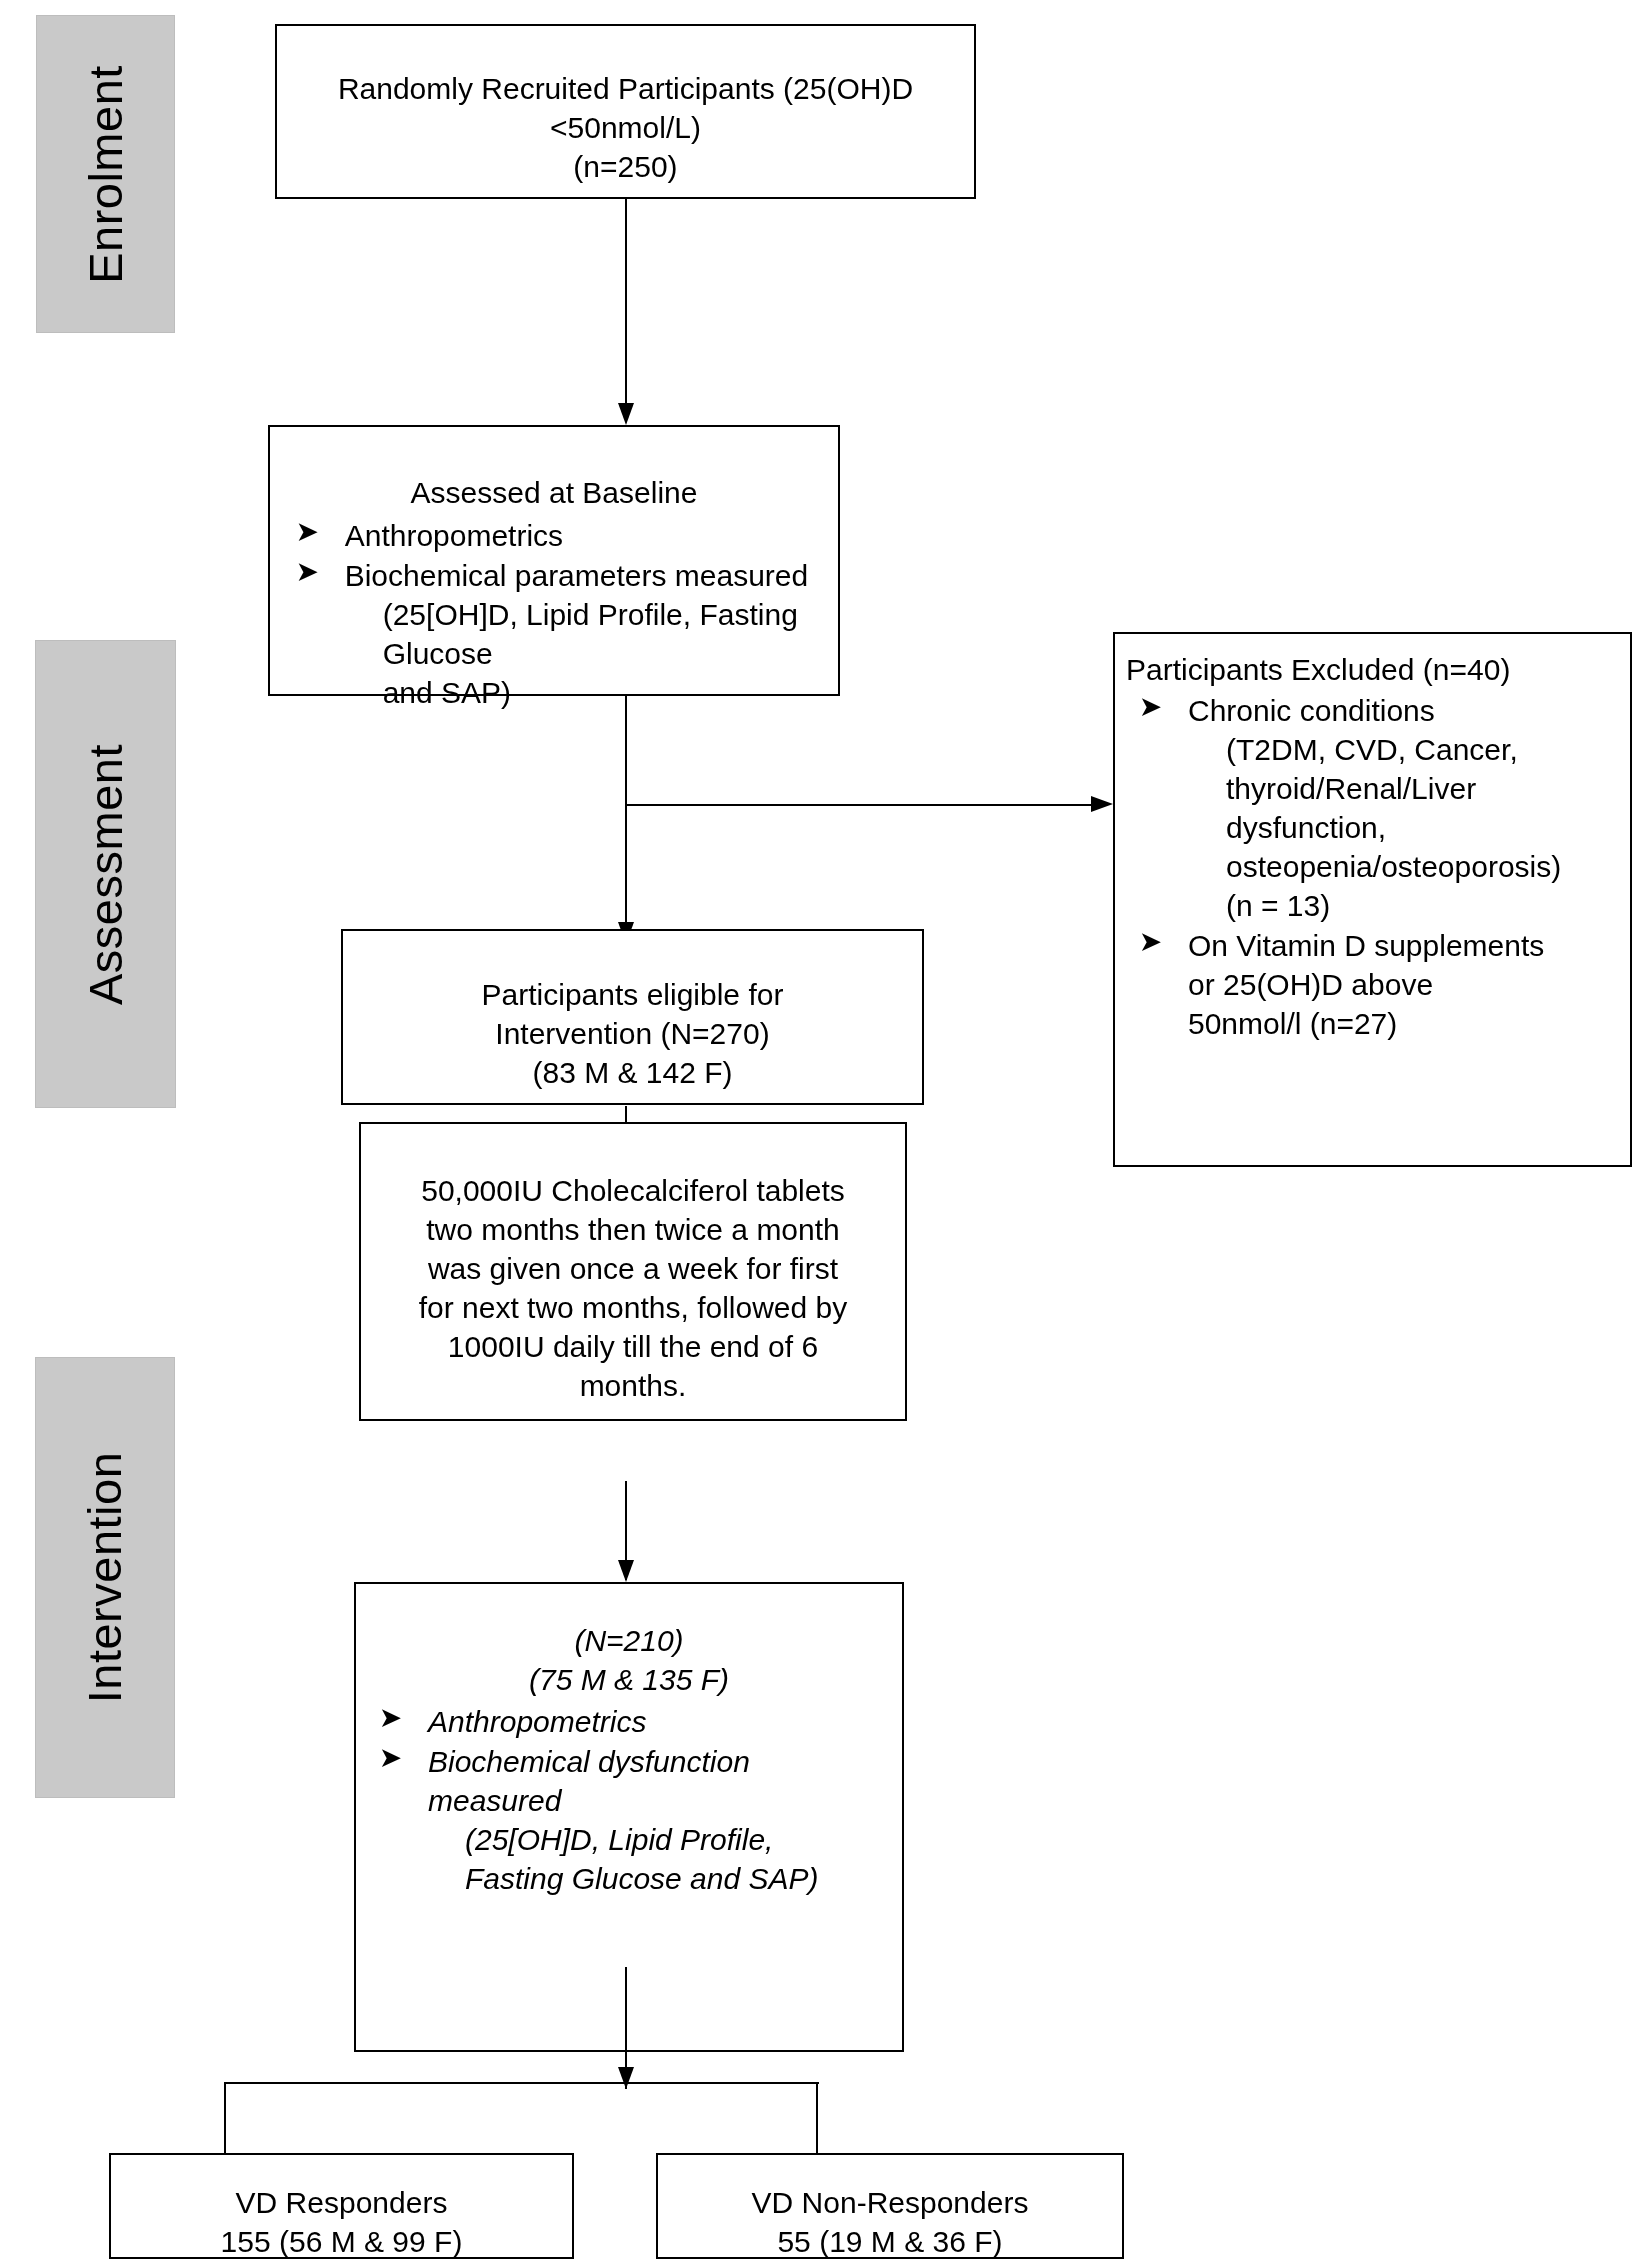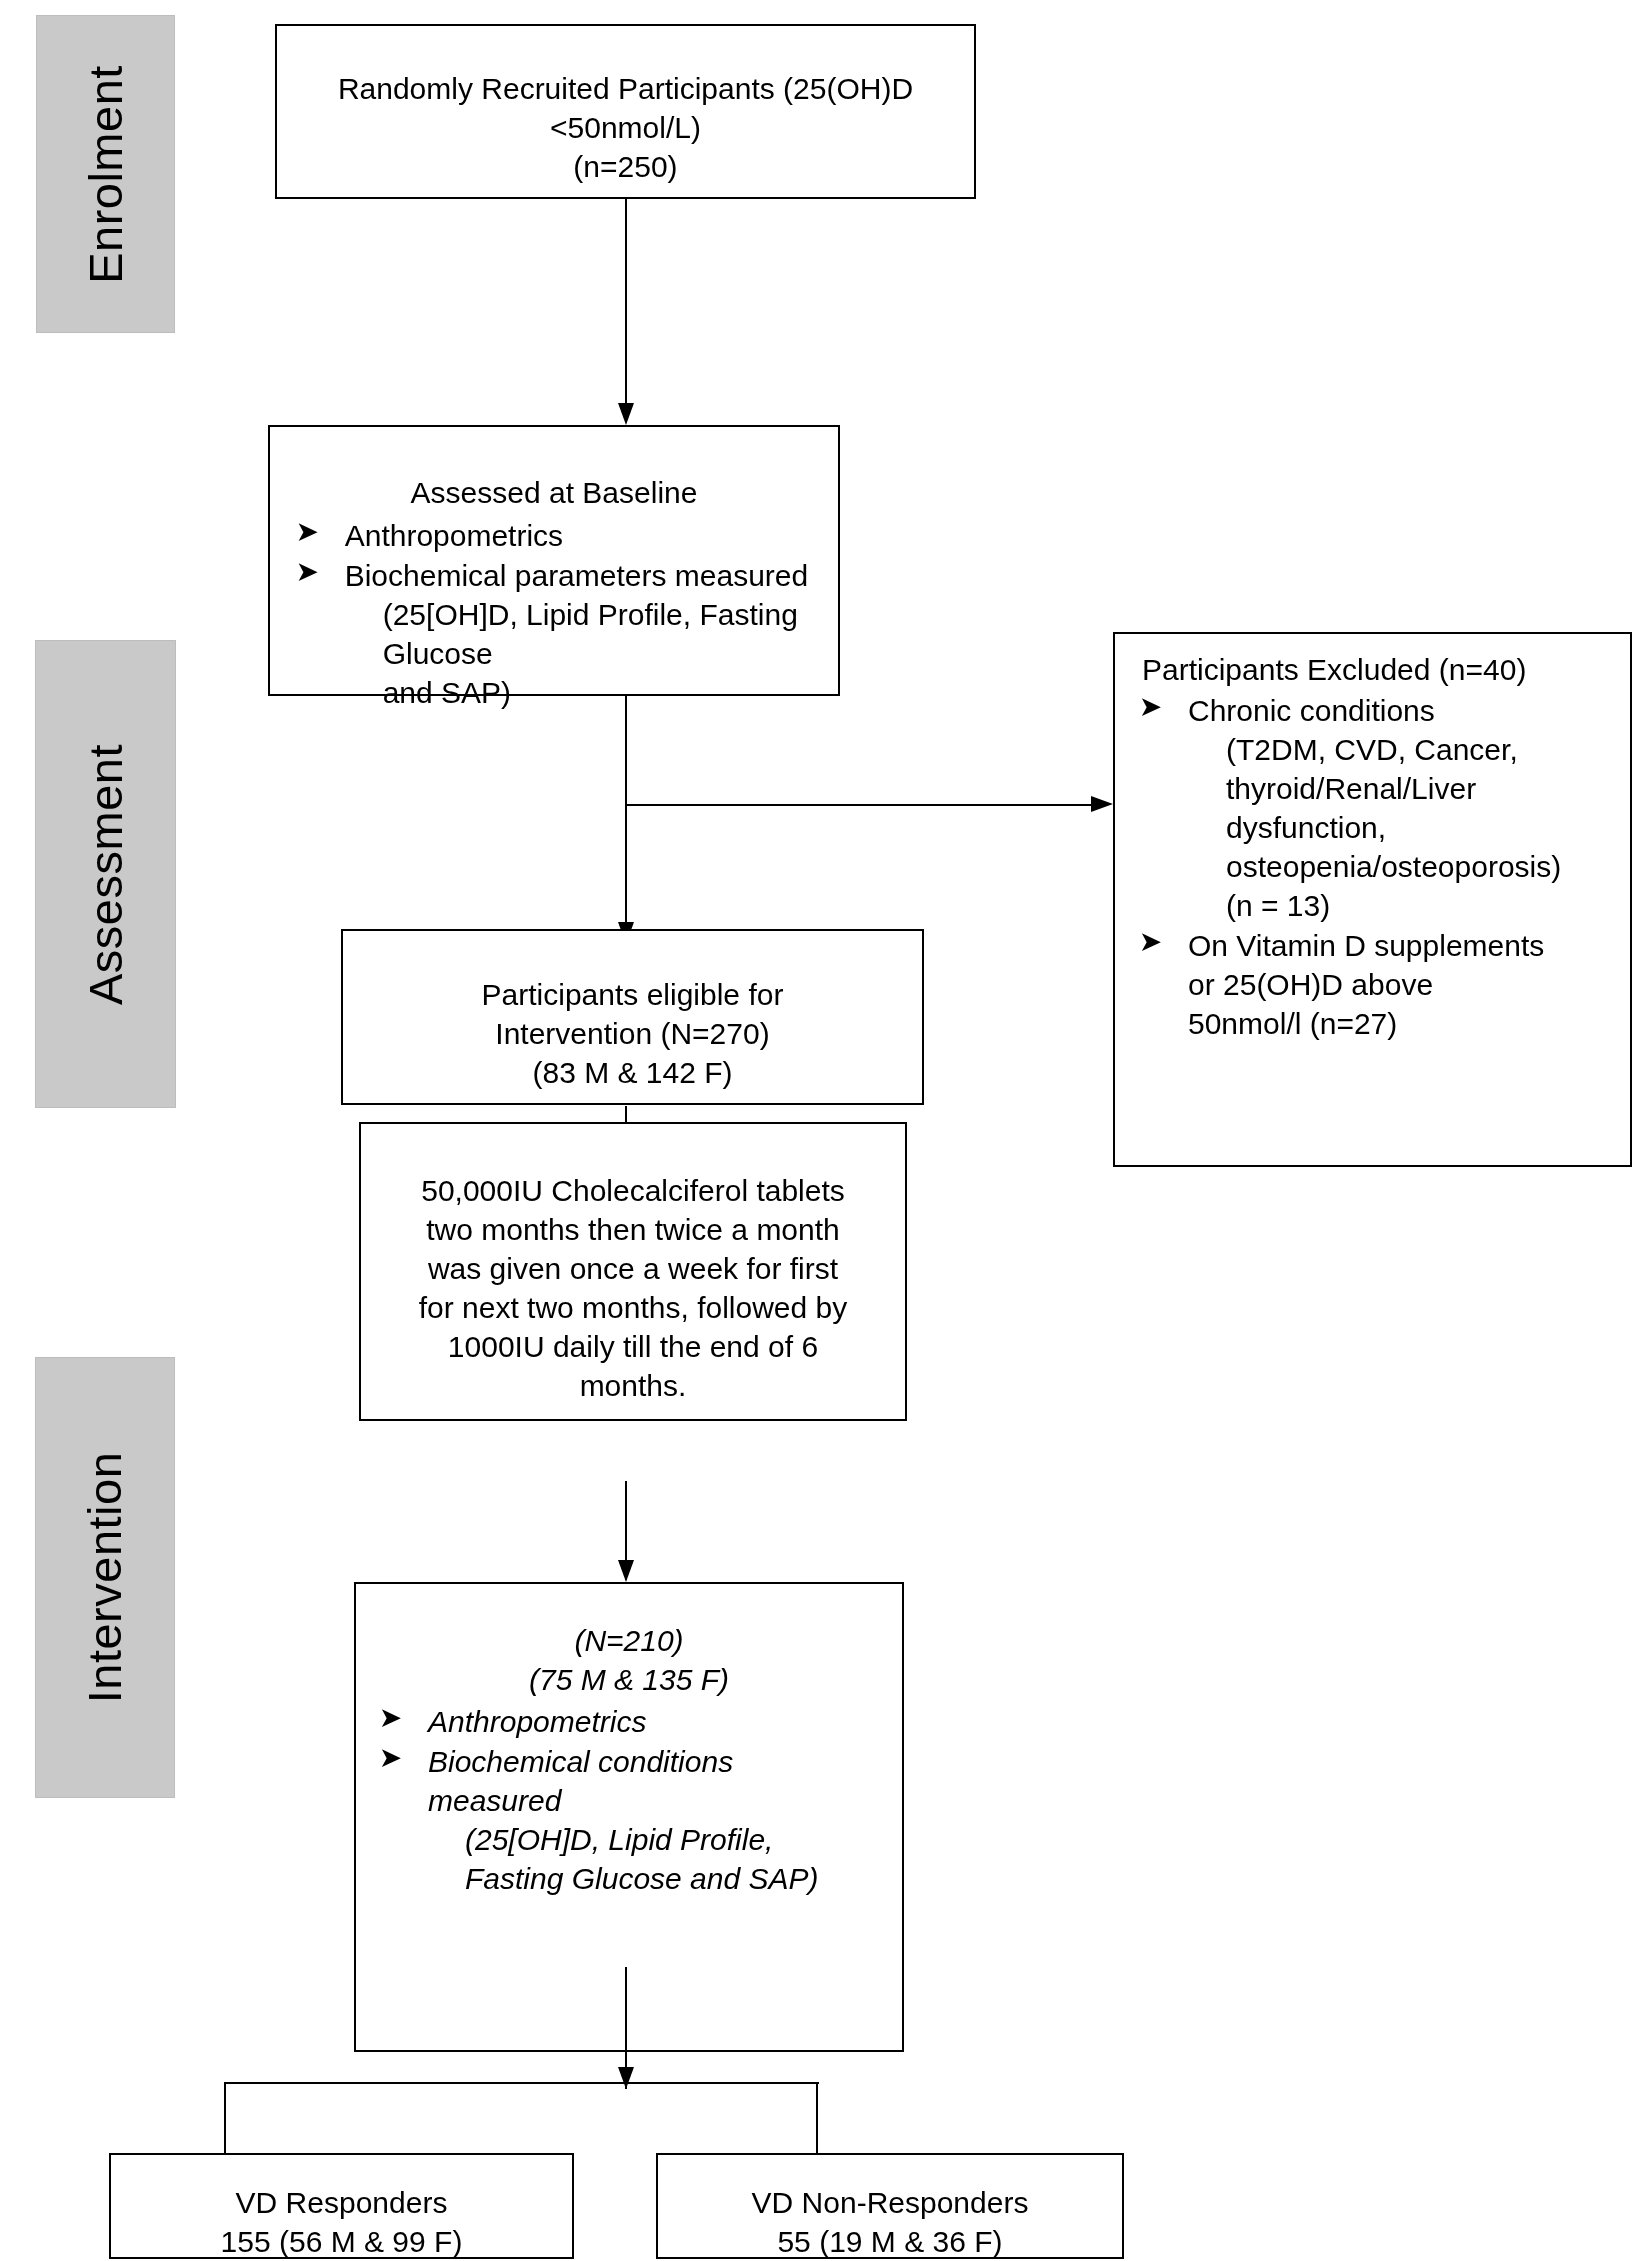--- a/index.html
+++ b/index.html
@@ -135,21 +135,21 @@
     </ul>
   </div>
 
   <div class="vline" style="left:625px;top:696px;height:244px;"></div>
   <div class="arrow-down" style="left:618px;top:922px;"></div>
 
   <div class="hline" style="left:625px;top:804px;width:468px;"></div>
   <div class="arrow-right" style="left:1091px;top:796px;"></div>
 
   <div class="box" style="left:1113px;top:632px;width:519px;height:535px;padding:16.3px 11px 0 11px;">
-    <div class="para" style="margin-bottom:1.8px;margin-left:16px;">
+    <div class="para" style="margin-bottom:1.8px;">
       <span class="ln">Participants Excluded (n=40)</span>
     </div>
     <ul class="bul">
       <li>
         <span class="arrowglyph">➤</span>
         <span class="cont0">Chronic conditions</span>
         <span class="cont">(T2DM, CVD, Cancer,</span>
         <span class="cont">thyroid/Renal/Liver</span>
         <span class="cont">dysfunction,</span>
         <span class="cont">osteopenia/osteoporosis)</span>
@@ -194,21 +194,21 @@
       <span class="ln">(N=210)</span>
       <span class="ln">(75 M &amp; 135 F)</span>
     </div>
     <ul class="bul">
       <li>
         <span class="arrowglyph">➤</span>
         <span class="cont0">Anthropometrics</span>
       </li>
       <li>
         <span class="arrowglyph">➤</span>
-        <span class="cont0">Biochemical conditions</span>
+        <span class="cont0">Biochemical dysfunction</span>
         <span class="cont0" style="padding-left:0;">measured</span>
       </li>
     </ul>
     <div class="para" style="padding-left:99px;">
       <span class="ln">(25[OH]D, Lipid Profile,</span>
       <span class="ln">Fasting Glucose and SAP)</span>
     </div>
   </div>
 
   <div class="vline" style="left:625px;top:1967px;height:122px;"></div>

